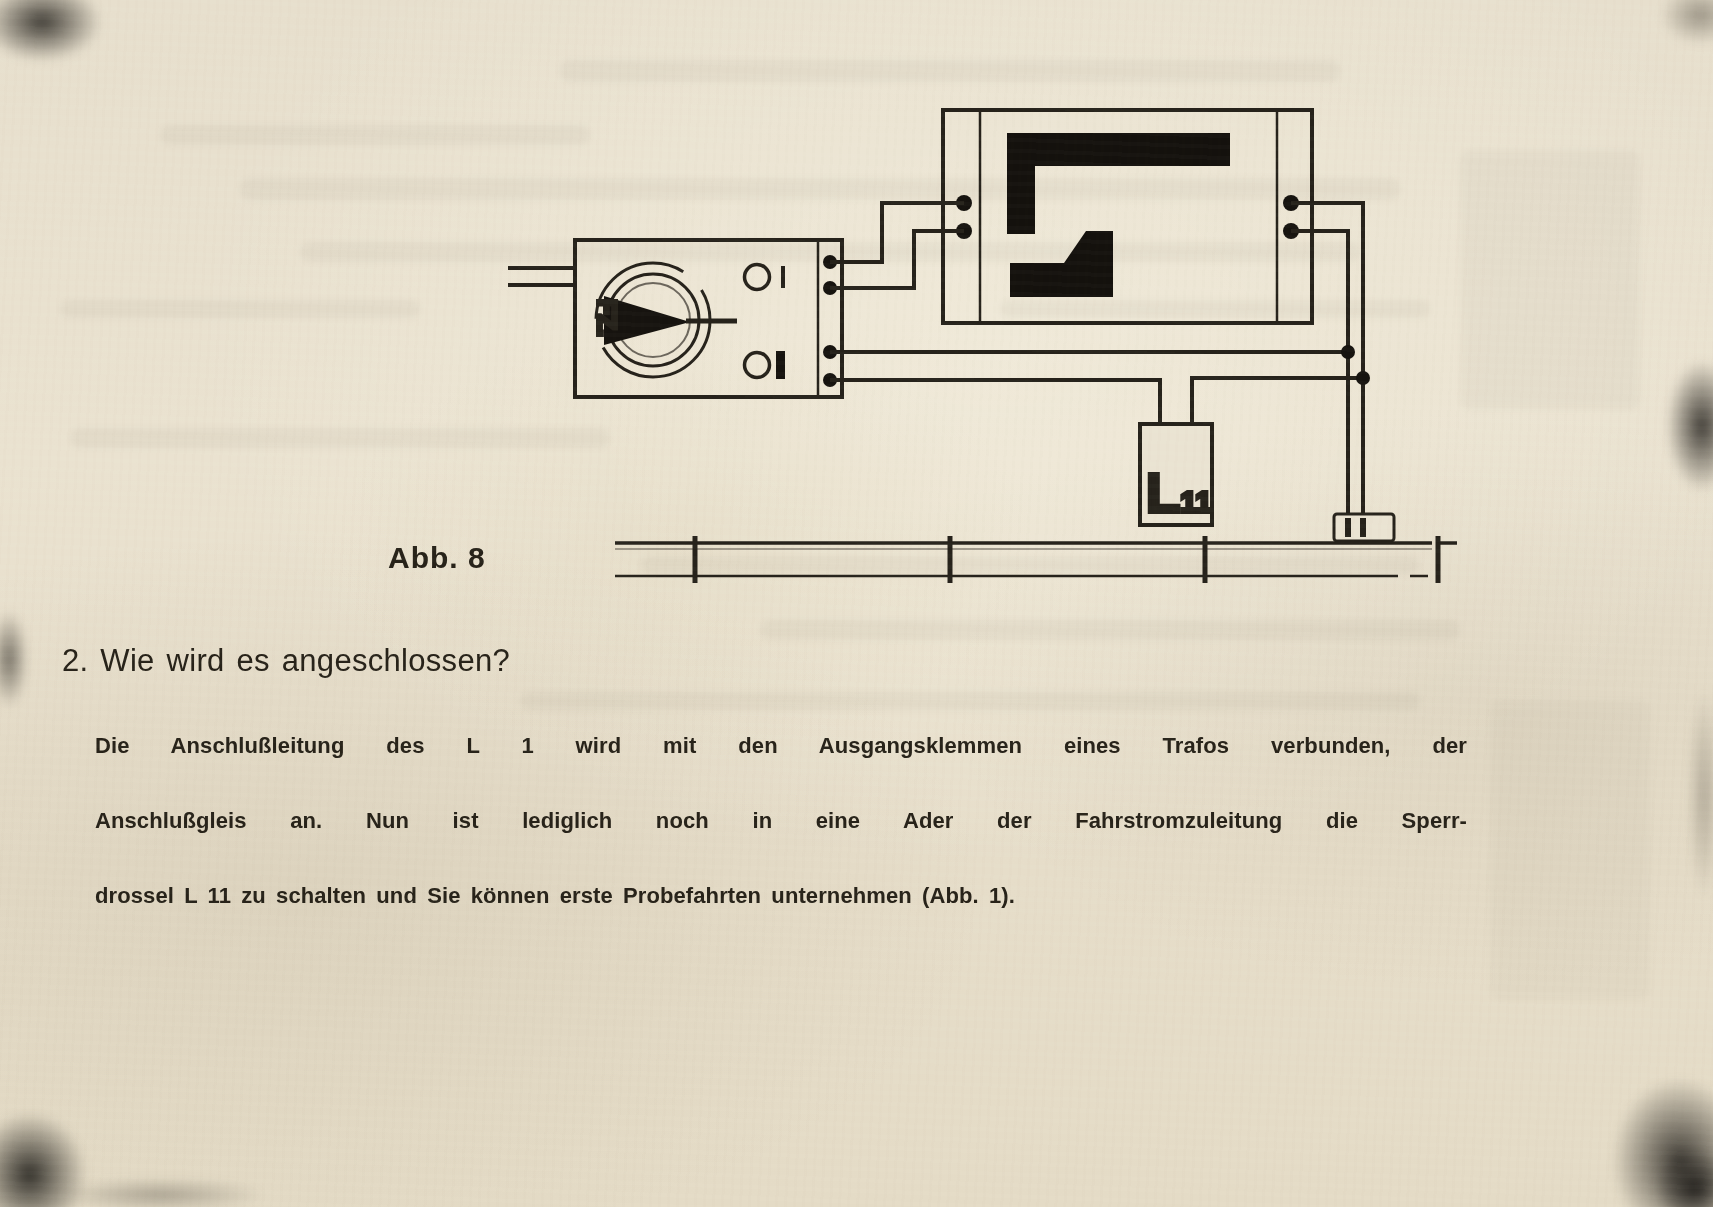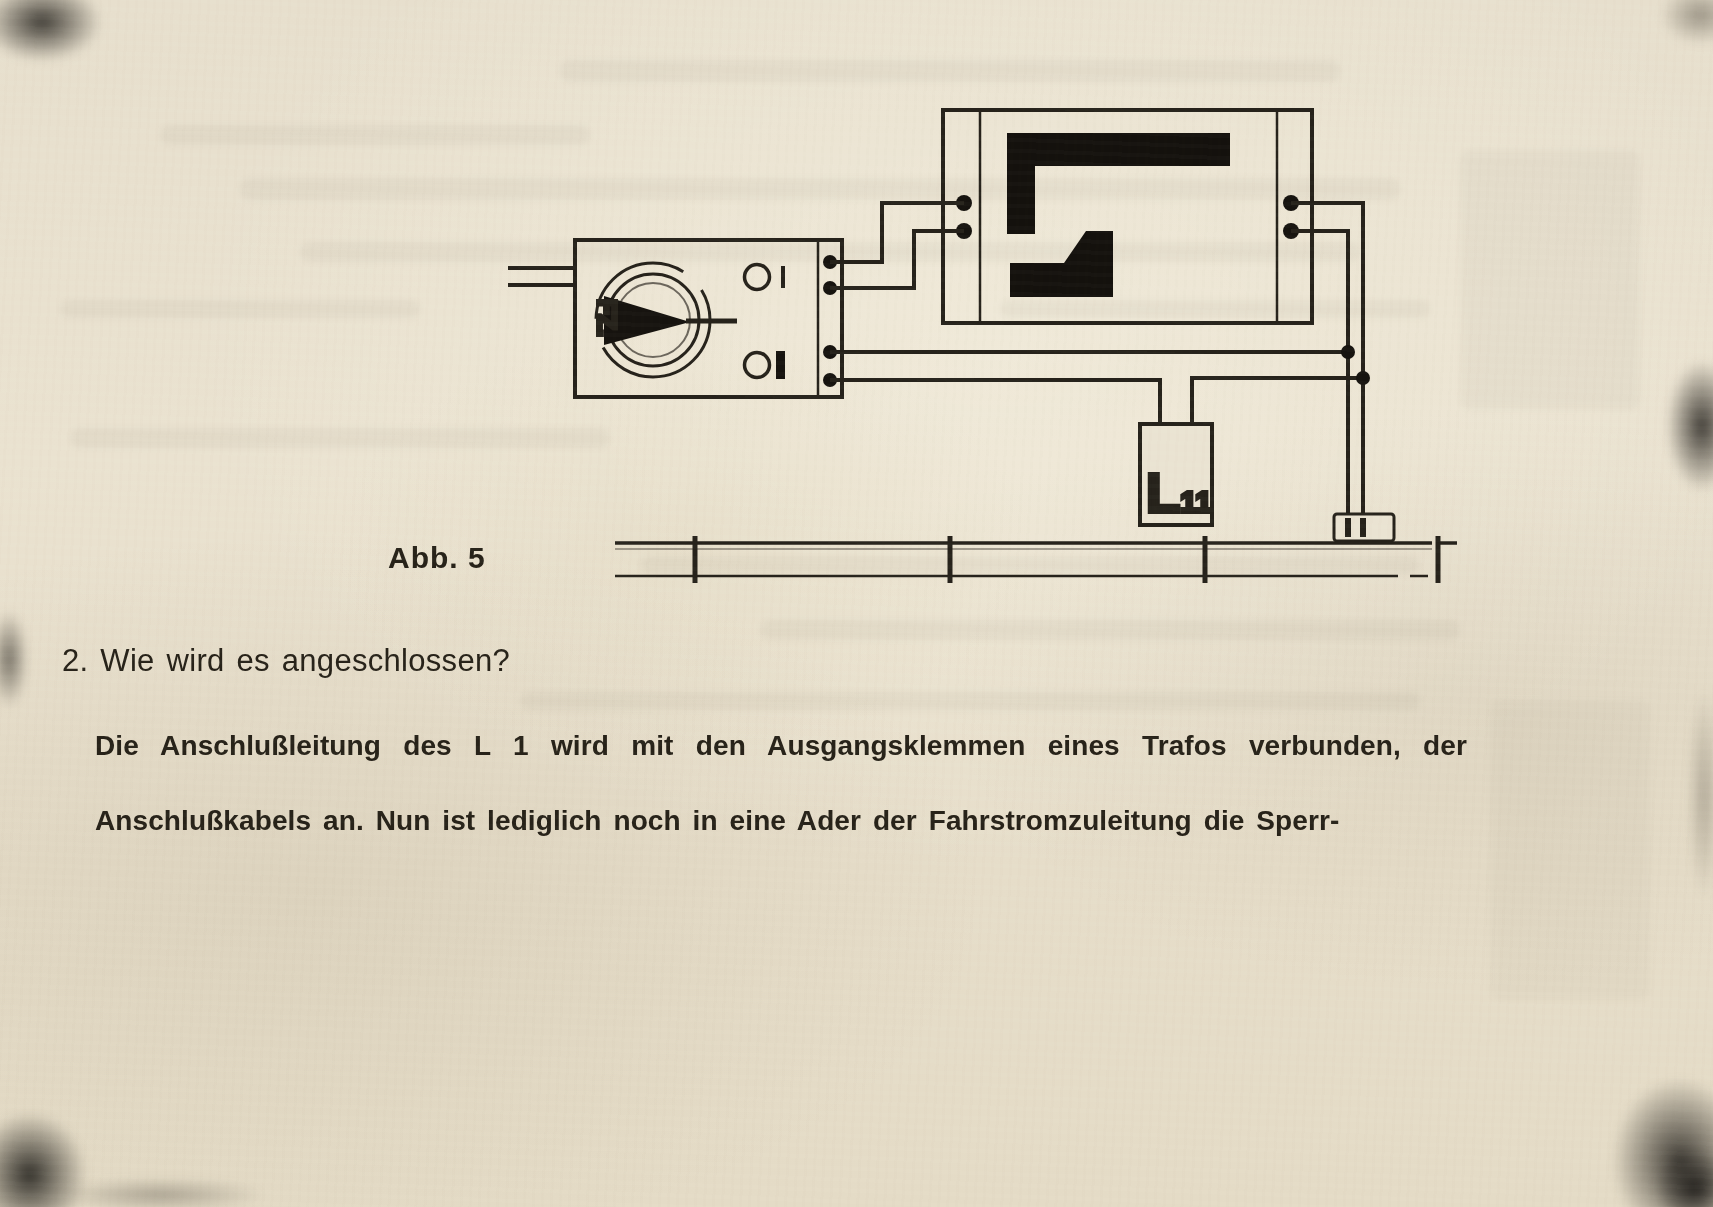--- a/index.html
+++ b/index.html
@@ -20,21 +20,21 @@
       repeating-linear-gradient(93deg, rgba(120,108,82,.04) 0 3px, transparent 3px 9px),
       repeating-linear-gradient(2deg, rgba(255,255,245,.05) 0 4px, transparent 4px 11px);
   }
   .bleed{position:absolute;background:#7a7260;opacity:.065;filter:blur(3px);border-radius:10px;}
   .smudge{position:absolute;filter:blur(5px);border-radius:50%;}
   svg.diagram{position:absolute;left:0;top:0;}
   .caption{position:absolute;left:388px;top:541px;font-size:30px;font-weight:bold;letter-spacing:1px;}
   .heading{position:absolute;left:62px;top:643px;font-size:31px;font-weight:normal;letter-spacing:.3px;word-spacing:3px;margin:0;}
   .bodytext{position:absolute;left:95px;top:709px;width:1372px;}
   .bodytext .line{
-    height:74.8px;line-height:74.8px;font-size:28px;font-weight:bold;
+    height:74.8px;line-height:74.8px;font-size:22px;font-weight:bold;
     letter-spacing:.1px;word-spacing:4px;
     text-align:justify;text-align-last:justify;
   }
   .bodytext .line:last-child{text-align-last:left;}
   text{fill:#26221b;font-family:"Liberation Sans", sans-serif;font-weight:bold;}
 </style>
 </head>
 <body>
 
 <div class="page">
@@ -140,27 +140,28 @@
         <line x1="1410" y1="576" x2="1428" y2="576" stroke-width="2.5"></line>
         <line x1="1440" y1="543" x2="1457" y2="543" stroke-width="3.5"></line>
         <line x1="695" y1="536" x2="695" y2="583" stroke-width="5"></line>
         <line x1="950" y1="536" x2="950" y2="583" stroke-width="5"></line>
         <line x1="1205" y1="536" x2="1205" y2="583" stroke-width="5"></line>
         <line x1="1438" y1="536" x2="1438" y2="583" stroke-width="5"></line>
       </g>
     </g>
   </svg>
 
-  <div class="caption">Abb. 5</div>
+  <div class="caption">Abb. 8</div>
 
   <h2 class="heading">2. Wie wird es angeschlossen?</h2>
 
   <div class="bodytext">
     <div class="line">Die Anschlußleitung des L 1 wird mit den Ausgangsklemmen eines Trafos verbunden, der</div>
-    <div class="line">Anschlußkabels an. Nun ist lediglich noch in eine Ader der Fahrstromzuleitung die Sperr-</div>
+    <div class="line">Anschlußgleis an. Nun ist lediglich noch in eine Ader der Fahrstromzuleitung die Sperr-</div>
+    <div class="line">drossel L 11 zu schalten und Sie können erste Probefahrten unternehmen (Abb. 1).</div>
   </div>
 
   <div class="smudge" style="left:-18px;top:-18px;width:120px;height:80px;background:radial-gradient(closest-side,rgba(55,52,46,.95),rgba(55,52,46,0));"></div>
   <div class="smudge" style="left:1660px;top:-15px;width:80px;height:60px;background:radial-gradient(closest-side,rgba(95,89,77,.55),rgba(95,89,77,0));"></div>
   <div class="smudge" style="left:1666px;top:360px;width:72px;height:132px;background:radial-gradient(closest-side,rgba(48,45,40,.92),rgba(48,45,40,0));"></div>
   <div class="smudge" style="left:-10px;top:610px;width:38px;height:98px;background:radial-gradient(closest-side,rgba(70,66,58,.7),rgba(70,66,58,0));"></div>
   <div class="smudge" style="left:-28px;top:1112px;width:115px;height:125px;background:radial-gradient(closest-side,rgba(40,38,33,.95),rgba(40,38,33,0));"></div>
   <div class="smudge" style="left:1612px;top:1078px;width:135px;height:165px;background:radial-gradient(closest-side,rgba(45,42,37,.9),rgba(45,42,37,0));"></div>
   <div class="smudge" style="left:1655px;top:1148px;width:80px;height:80px;background:radial-gradient(closest-side,rgba(30,28,25,.95),rgba(30,28,25,0));"></div>
   <div class="smudge" style="left:55px;top:1178px;width:210px;height:34px;background:radial-gradient(closest-side,rgba(85,79,68,.4),rgba(85,79,68,0));"></div>

